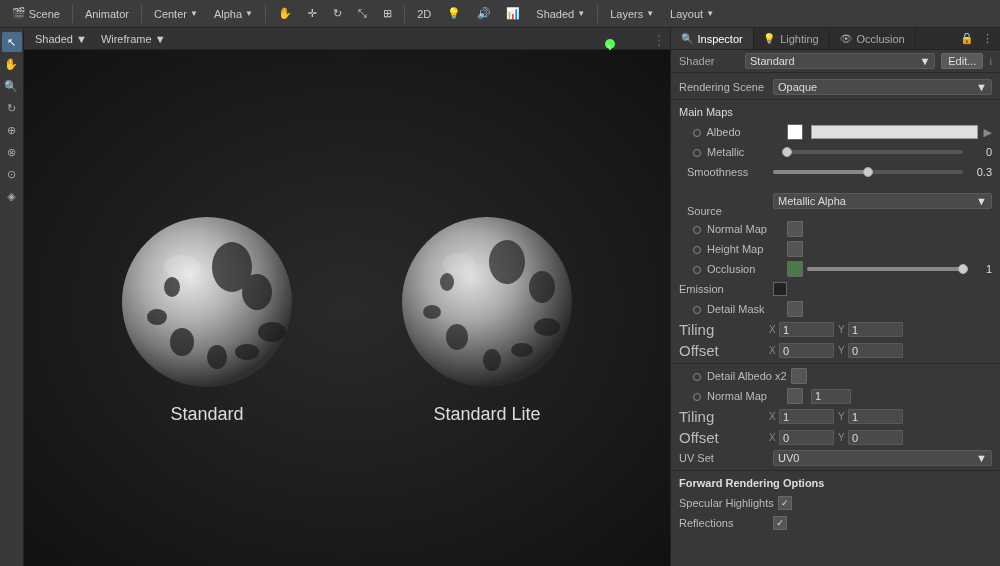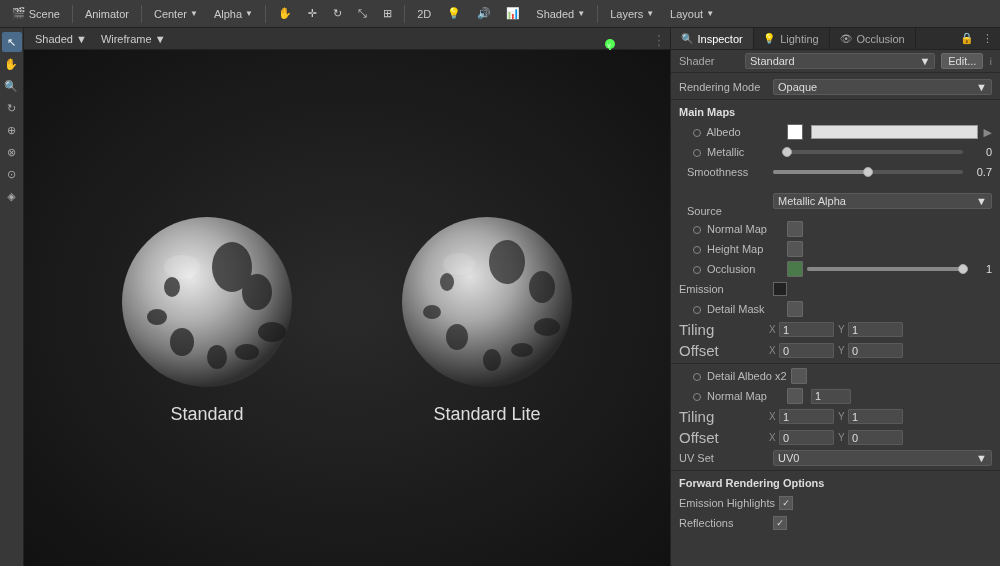--- a/index.html
+++ b/index.html
@@ -638,31 +638,31 @@
         <span>Standard</span>
         <span>▼</span>
       </div>
       <div class="edit-btn">Edit...</div>
       <span class="shader-row-icon">ℹ</span>
     </div>
 
     <div class="inspector-content">
 
       <div class="prop-row">
-        <span class="prop-label">Rendering Mode</span>
+        <span class="prop-label">Rendering Scene</span>
         <div class="prop-dropdown">
           <span>Opaque</span>
           <span>▼</span>
         </div>
       </div>
 
       <div class="section-divider"></div>
 
       <div class="prop-row">
-        <span class="prop-label" style="font-weight:bold; color:#ddd;">Main Maps</span>
+        <span class="prop-label" style="font-weight:normal; color:#ddd;">Main Maps</span>
       </div>
 
       <div class="prop-row">
         <span class="prop-label indented">
           <span style="display:inline-block; width:8px; height:8px; border-radius:50%; border:1px solid #888; margin-right:3px; vertical-align:middle;"></span>
           <span>Albedo</span>
         </span>
         <div class="texture-slot white"></div>
         <div style="flex:1; height:14px; background:#e0e0e0; border:1px solid #999; margin-left:4px;"></div>
         <span style="color:#888; font-size:11px; margin-left:2px;">▶</span>
@@ -682,21 +682,21 @@
         </div>
       </div>
 
       <div class="prop-row">
         <span class="prop-label" style="padding-left:8px;">Smoothness</span>
         <div class="slider-container">
           <div class="slider-track">
             <div class="slider-fill" style="width:50%;"></div>
             <div class="slider-thumb" style="left:50%;"></div>
           </div>
-          <span class="slider-value">0.7</span>
+          <span class="slider-value">0.3</span>
         </div>
       </div>
 
       <div class="prop-row">
         <span class="prop-label" style="padding-left:8px;margin-top:21px;">Source</span>
         <div class="prop-dropdown">
           <span>Metallic Alpha</span>
           <span>▼</span>
         </div>
       </div>
@@ -829,21 +829,21 @@
         </div>
       </div>
 
       <div class="section-divider"></div>
 
       <div class="prop-row">
         <span class="prop-label" style="font-weight:bold; color:#ddd;">Forward Rendering Options</span>
       </div>
 
       <div class="prop-row">
-        <span class="prop-label">Emission Highlights</span>
+        <span class="prop-label">Specular Highlights</span>
         <div class="checkbox-container">
           <span class="checkbox-check">✓</span>
         </div>
       </div>
 
       <div class="prop-row">
         <span class="prop-label">Reflections</span>
         <div class="checkbox-container">
           <span class="checkbox-check">✓</span>
         </div>

